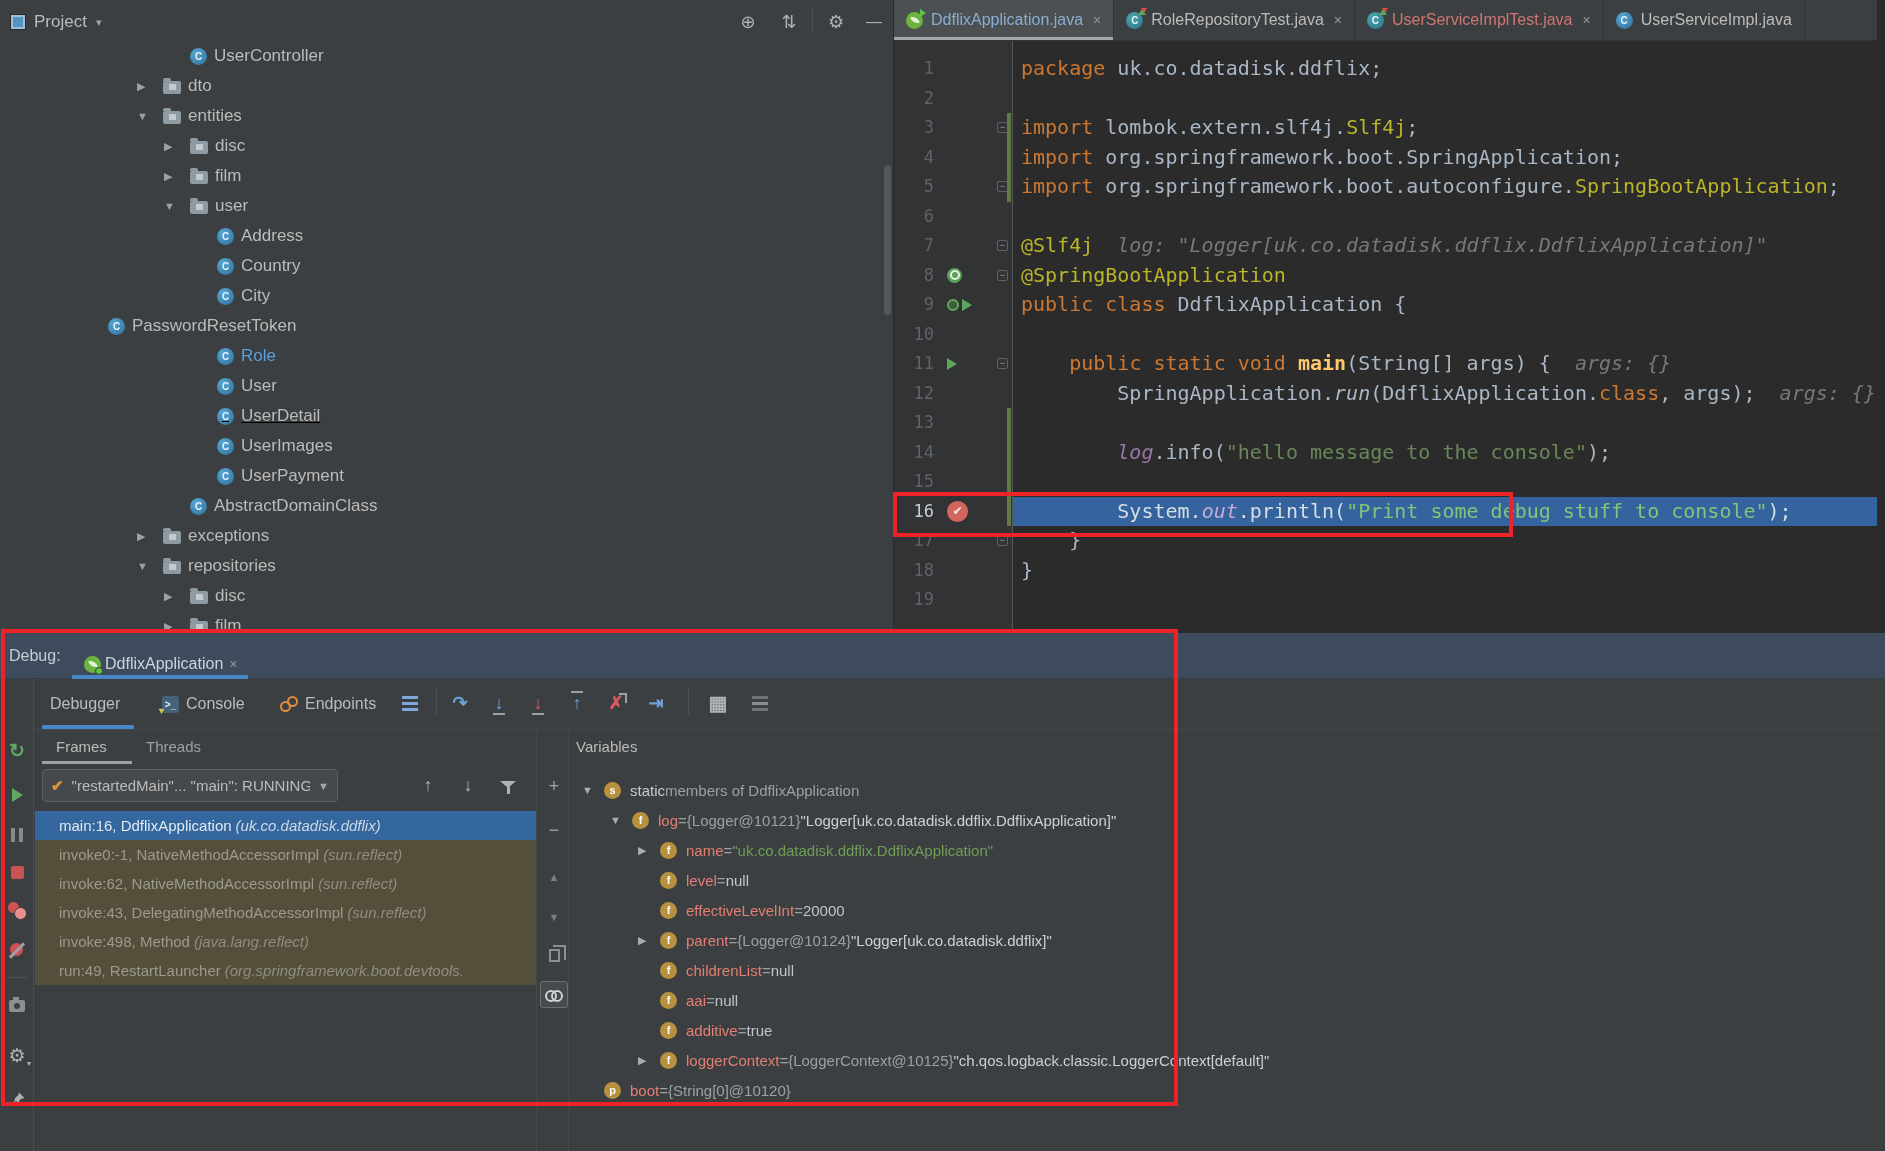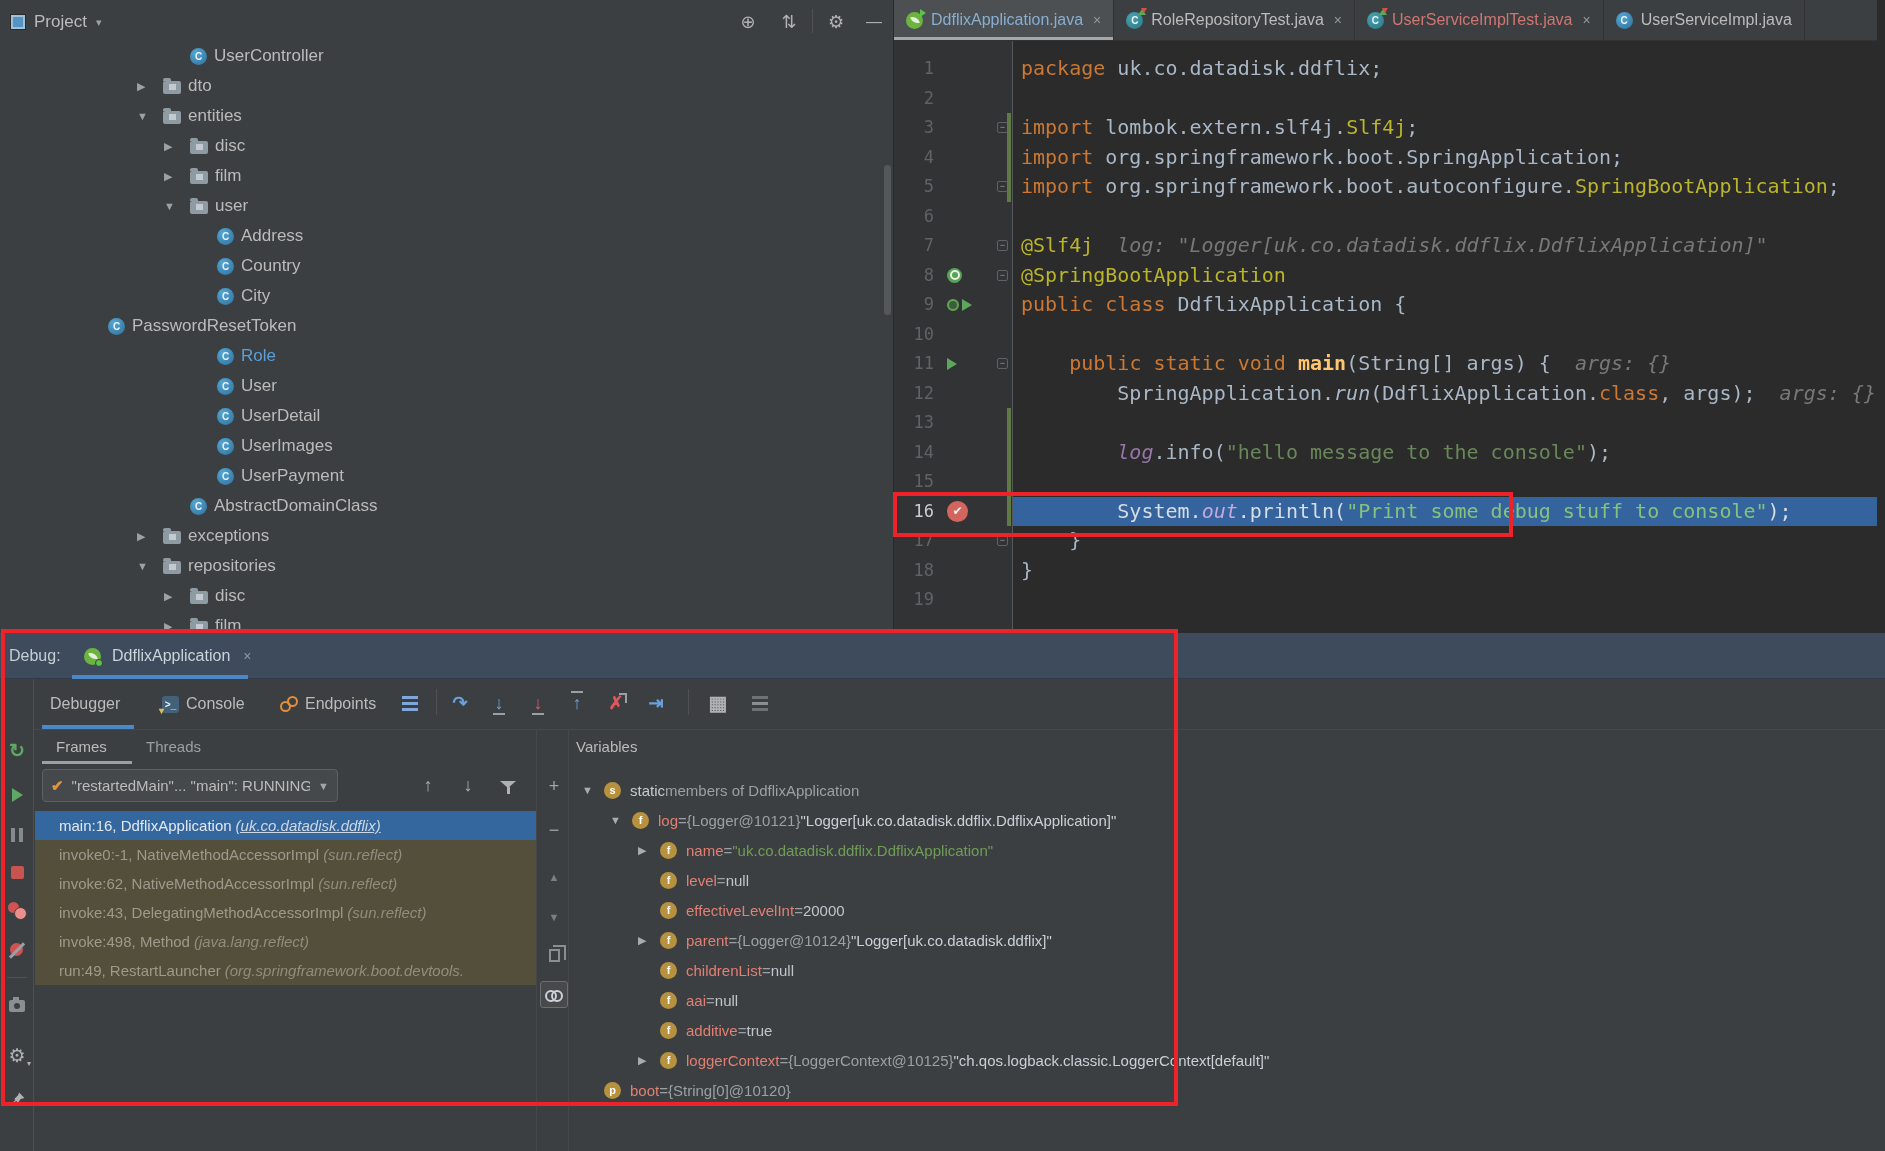--- a/index.html
+++ b/index.html
@@ -65,21 +65,21 @@
   .ic-bp::after { content:'✔'; }
   .ic-run { width:0; height:0; border-top:6px solid transparent; border-bottom:6px solid transparent; border-left:10px solid #5ca75b; }
   .ic-bean { width:12px; height:12px; border:2px solid #62a757; border-radius:50%; background:#3d5c3a; }
   .ic-sfind { width:15px; height:15px; background:#59a257; border-radius:50%; }
   .ic-sfind::after { content:''; width:6px; height:6px; border:2px solid #e8f2e4; border-radius:50%; }
 
   
   #debug-panel { position:absolute; left:0; top:633px; width:1885px; height:518px; background:#3c3f41; overflow:hidden; }
   .dbg-header { position:absolute; left:0; top:0; width:100%; height:46px; background:var(--debug-header,#3d4b5c); border-bottom:1px solid #323c49; }
   .dbg-title { position:absolute; left:9px; top:0; height:46px; display:flex; align-items:center; font-size:16px; color:#c6cdd4; }
-  .sess-tab { position:absolute; left:78px; top:0; height:46px; display:flex; align-items:center; gap:11px; padding:0 6px; font-size:16px; color:#ccd3da; }
+  .sess-tab { position:absolute; left:78px; top:8px; height:46px; display:flex; align-items:center; gap:4px; padding:0 6px; font-size:16px; color:#ccd3da; }
   .sess-underline { position:absolute; left:72px; top:42px; width:176px; height:4px; background:#4a88c7; }
   .left-strip { position:absolute; left:0; top:46px; bottom:0; width:34px; border-right:1px solid #4c4f51; }
   .strip-icon { position:absolute; left:5px; width:24px; height:24px; display:flex; align-items:center; justify-content:center; }
   .strip-sep { position:absolute; left:7px; width:20px; height:1px; background:#515151; }
   .hline { position:absolute; height:1px; background:#45484a; }
   .vline { position:absolute; width:1px; background:#45484a; }
   .tool-tab { position:absolute; top:46px; height:50px; display:flex; align-items:center; gap:7px; font-size:16px; color:#bbbbbb; }
   .tool-underline { position:absolute; top:92px; height:4px; background:#4a88c7; }
   .gi { position:absolute; width:24px; height:24px; display:flex; align-items:center; justify-content:center; font-size:18px; font-weight:bold; color:#afb1b3; }
   .gi.blue { color:#6da0d8; } .gi.red { color:#db5860; }
@@ -91,21 +91,21 @@
   .vars-title { position:absolute; left:576px; top:96px; height:34px; display:flex; align-items:center; font-size:15px; color:#bbbbbb; }
   .thread-dd { position:absolute; left:42px; top:136px; width:296px; height:33px; background:#45494b; border:1px solid #5e6163; border-radius:4px; display:flex; align-items:center; padding:0 8px; gap:8px; }
   .thread-dd .chk { color:#e0943e; font-size:15px; font-weight:bold; }
   .thread-dd .txt { font-size:15px; color:#bbbbbb; white-space:nowrap; overflow:hidden; flex:1; }
   .thread-dd .caret { color:#a0a6ac; font-size:11px; }
   #frames-list { position:absolute; left:35px; top:178px; width:501px; }
   .frame-row { height:29px; display:flex; align-items:center; padding-left:24px; font-size:15px; color:#9d9a8d; white-space:nowrap; overflow:hidden; }
   .frame-row .pkg { font-style:italic; color:#908d80; margin-left:4px; }
   .frame-row.olive { background:var(--library-frames,#544f3a); }
   .frame-row.selected { background:var(--frames-selected,#35679f); color:#e1e8f0; }
-  .frame-row.selected .pkg { color:#cdd8e4;text-decoration:underline; }
+  .frame-row.selected .pkg { color:#cdd8e4; }
   #watches-strip { position:absolute; left:540px; top:96px; width:28px; bottom:0; }
   .watch-icon { position:absolute; left:2px; width:24px; height:24px; display:flex; align-items:center; justify-content:center; color:#9fa4a8; font-size:18px; }
   .watch-icon.dim { color:#7b7f82; font-size:11px; }
   .glasses-box { position:absolute; left:0; width:28px; height:27px; border:1px solid #6b6f72; border-radius:3px; background:#47494b; display:flex; align-items:center; justify-content:center; }
   .ic-glasses { width:20px; height:10px; }
   .ic-glasses::before, .ic-glasses::after { content:''; position:absolute; top:0; width:8px; height:8px; border:2px solid #cdd3d8; border-radius:50%; }
   .ic-glasses::before { left:1px; } .ic-glasses::after { right:1px; }
   #vars-list { position:absolute; left:568px; top:142px; right:0; }
   .var-row { height:30px; display:flex; align-items:center; font-size:15px; white-space:nowrap; overflow:hidden; }
   .var-exp { width:22px; color:#a8adb2; font-size:11px; flex:none; }
@@ -213,21 +213,21 @@
         <div class="tree-row" style="padding-left: 189px;">
           <span class="tree-arrow"></span>
           <span class="ic ic-class"></span>
           <span class="tree-label" style="color: rgb(92, 159, 216);">Role</span>
         </div>
         <div class="tree-row" style="padding-left: 189px;">
           <span class="tree-arrow"></span>
           <span class="ic ic-class"></span>
           <span class="tree-label">User</span>
         </div>
-        <div class="tree-row" style="padding-left: 189px;">
+        <div class="tree-row" style="padding-left: 189px; text-decoration: underline;">
           <span class="tree-arrow"></span>
           <span class="ic ic-class"></span>
           <span class="tree-label">UserDetail</span>
         </div>
         <div class="tree-row" style="padding-left: 189px;">
           <span class="tree-arrow"></span>
           <span class="ic ic-class"></span>
           <span class="tree-label">UserImages</span>
         </div>
         <div class="tree-row" style="padding-left: 189px;">

